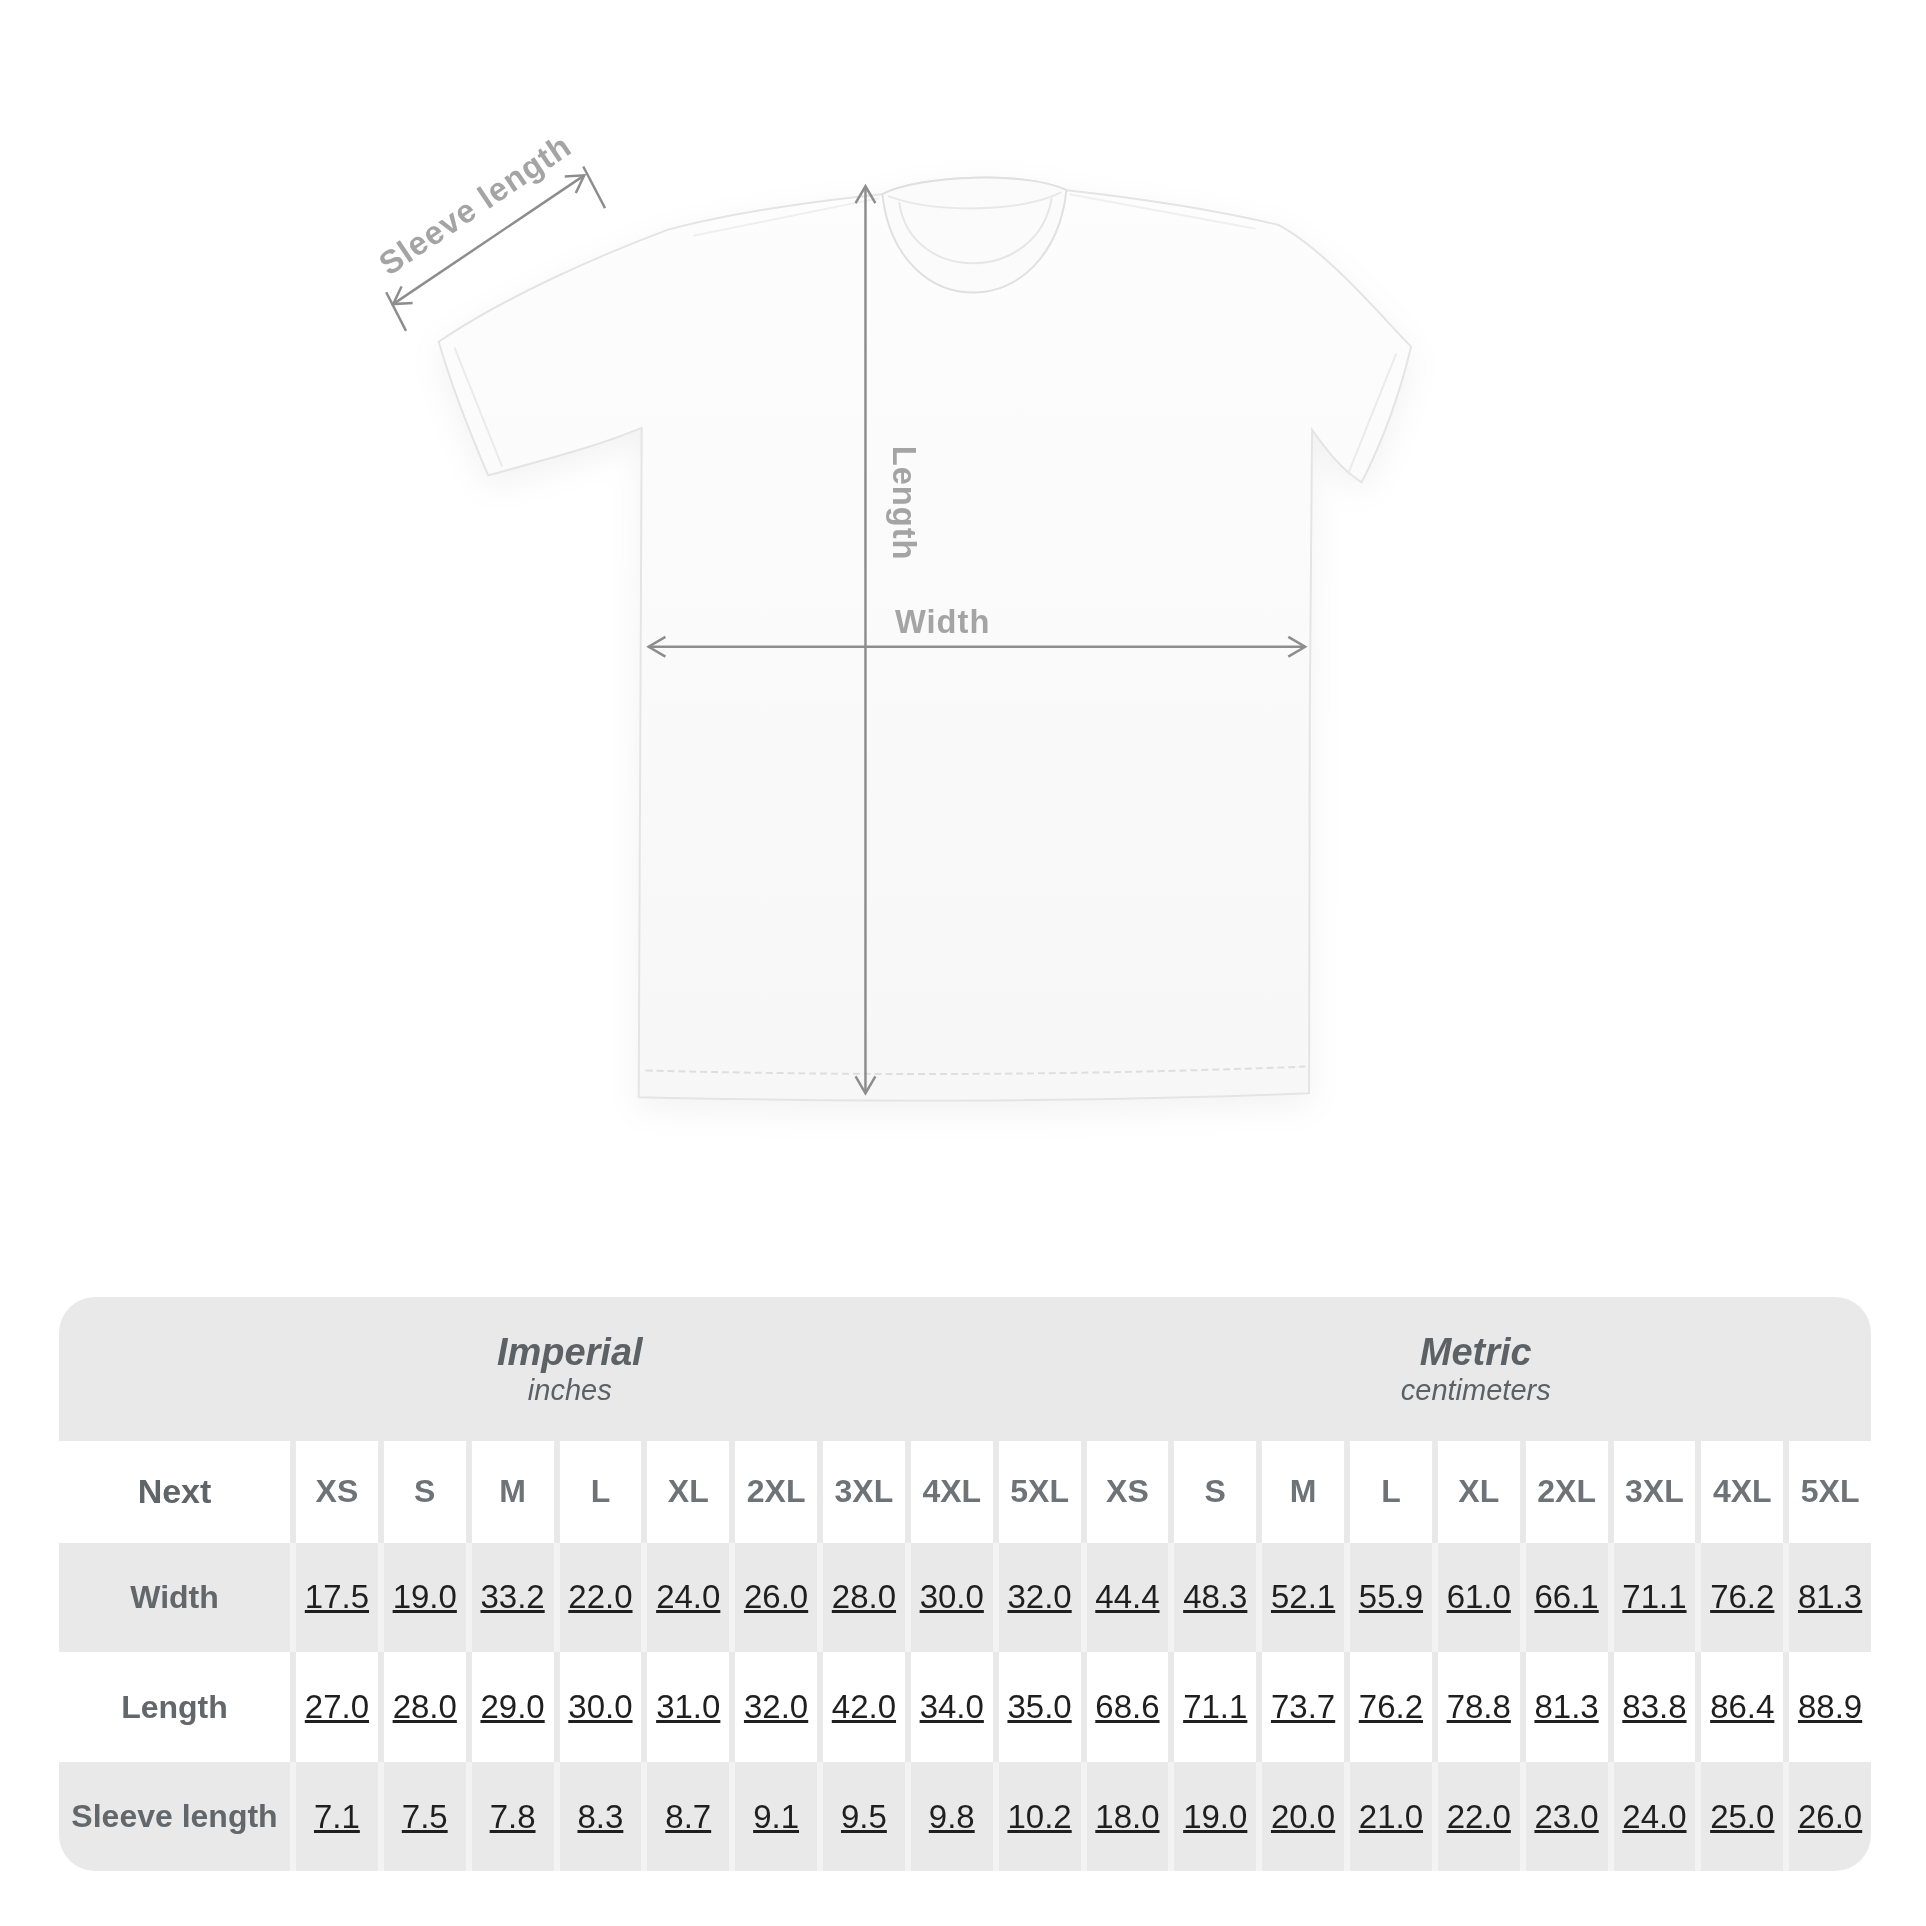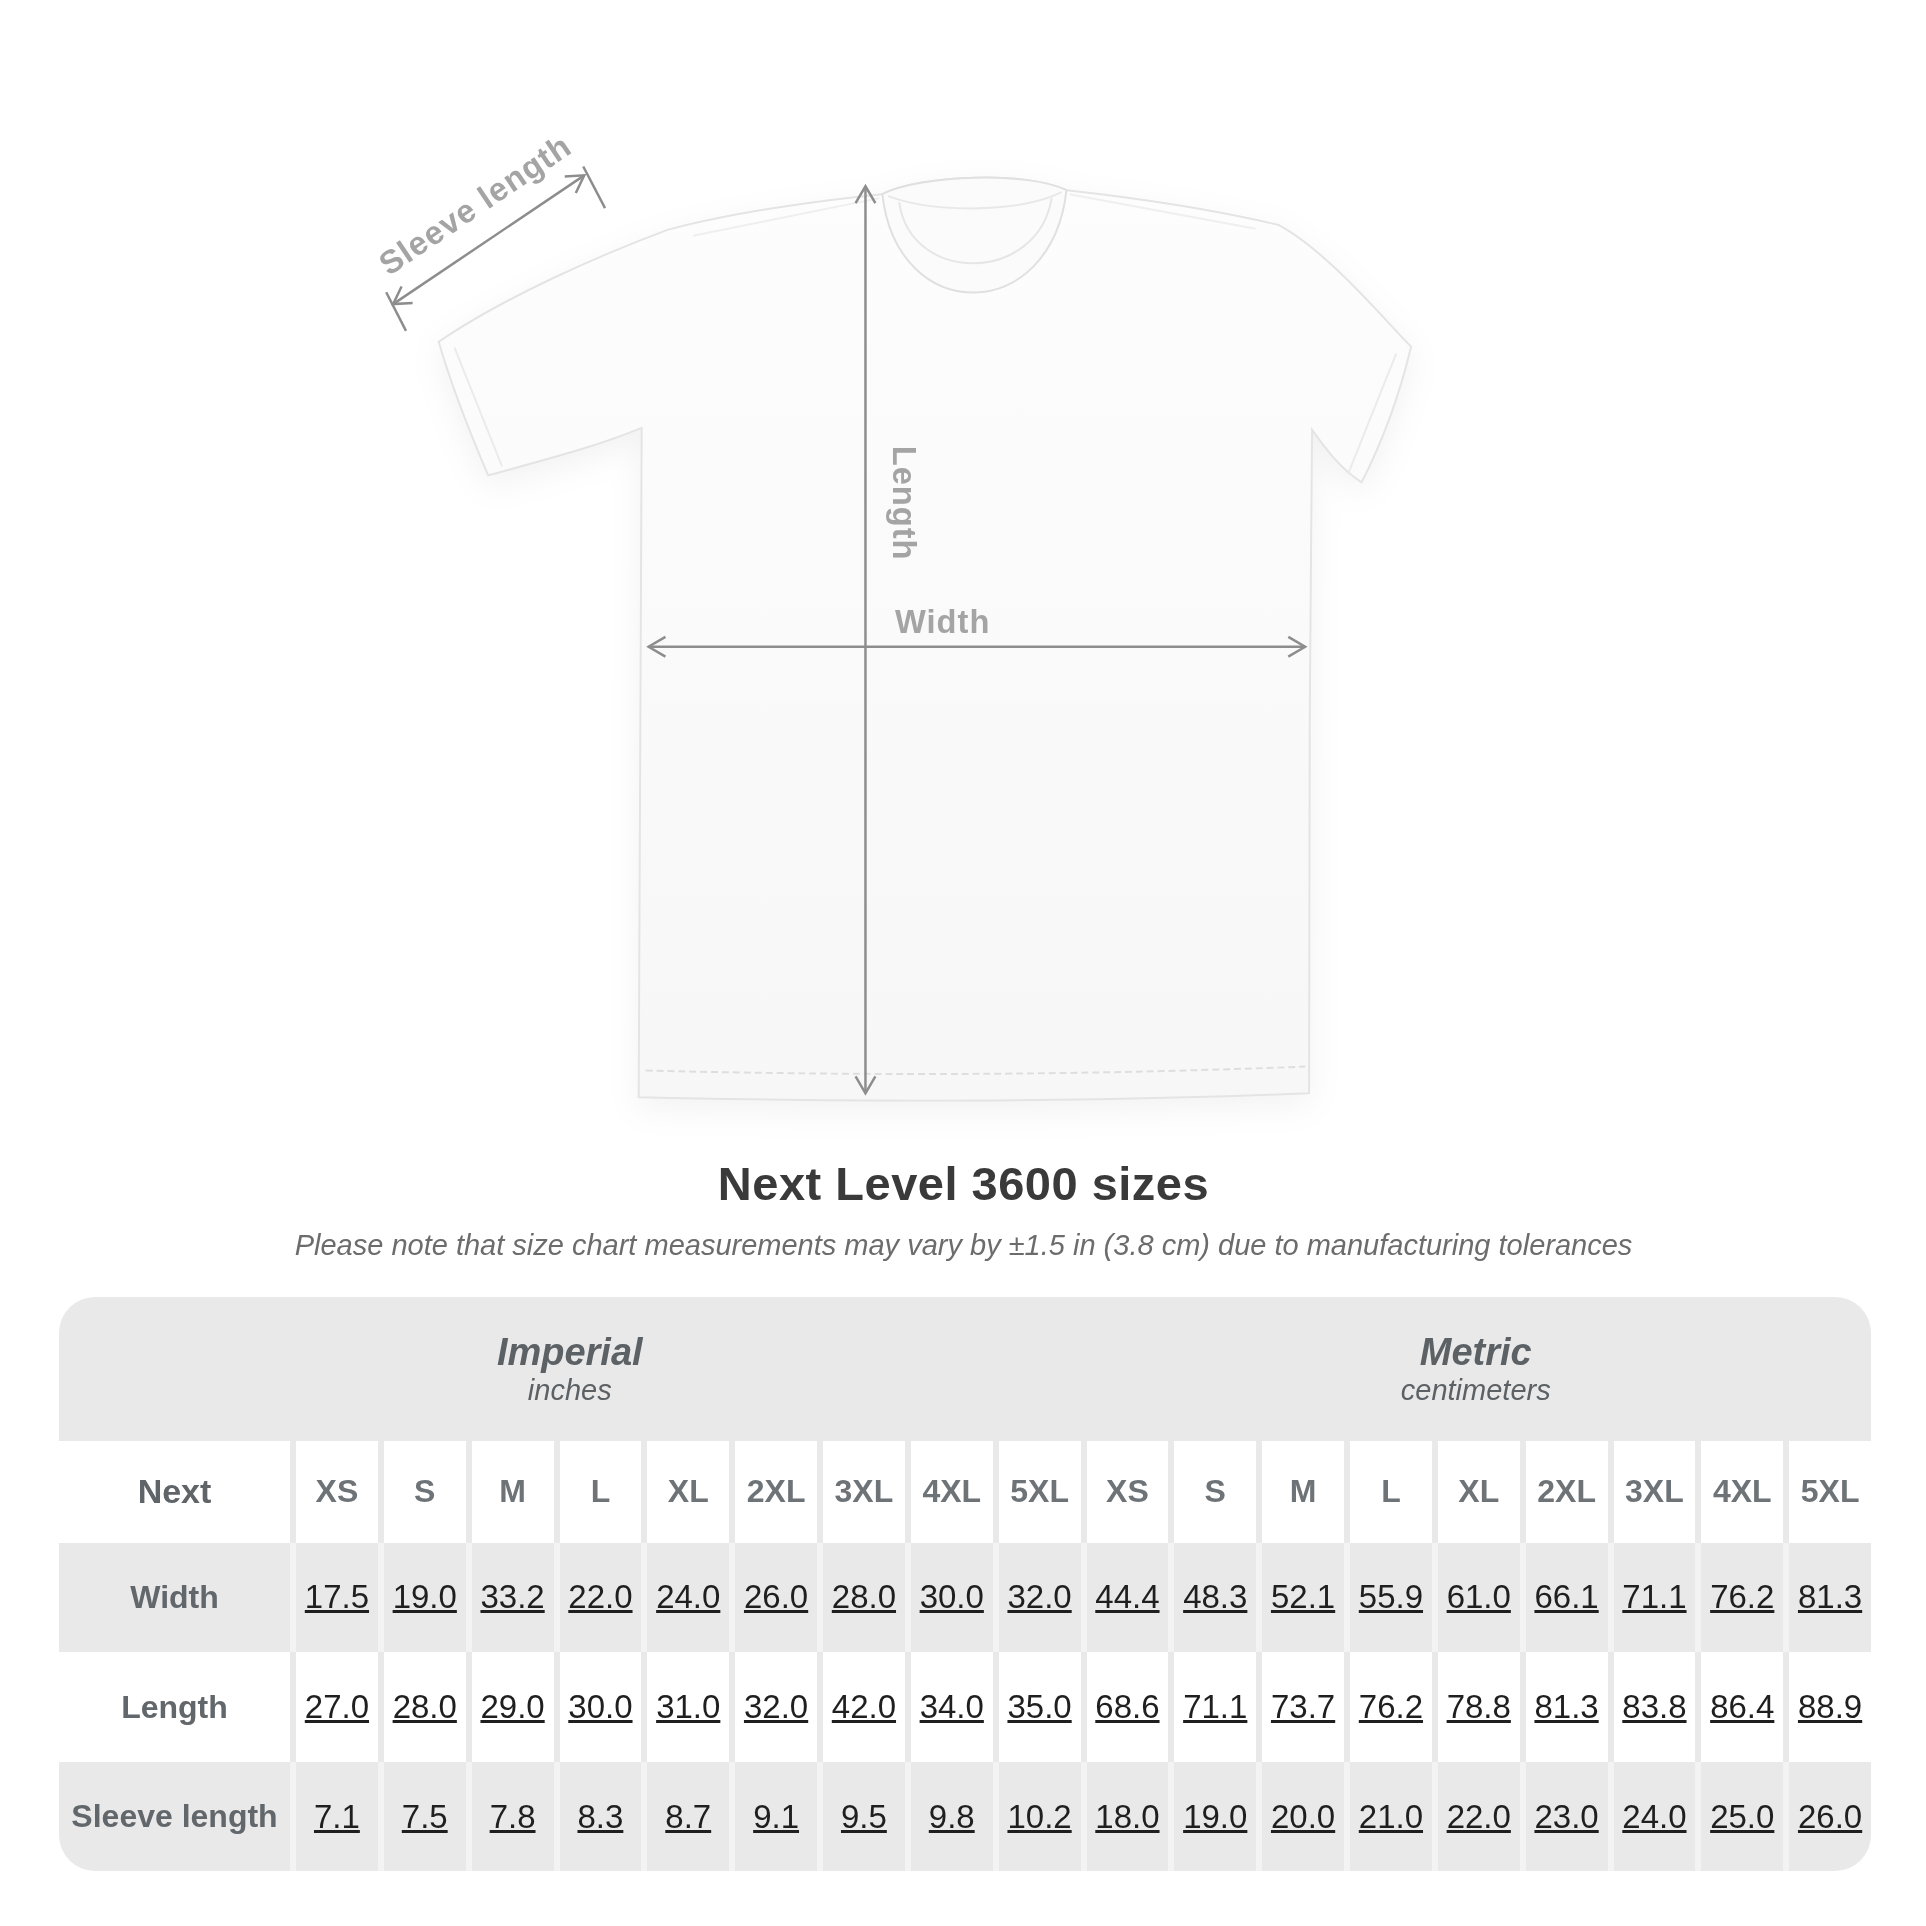--- a/index.html
+++ b/index.html
@@ -90,24 +90,20 @@
       <line x1="390" y1="295" x2="410" y2="334"></line>
     </g>
 
     <g font-family="Liberation Sans, sans-serif" font-weight="bold" font-size="33" fill="#a4a4a4" letter-spacing="1">
       <text transform="translate(486 216) rotate(-34)" text-anchor="middle">Sleeve length</text>
       <text transform="translate(902 508) rotate(90)" text-anchor="middle">Length</text>
       <text x="952" y="639" text-anchor="middle">Width</text>
     </g>
   </svg>
 
-  <div class="heading">
-    <div class="title">Next Level 3600 sizes</div>
-    <div class="subtitle">Please note that size chart measurements may vary by ±1.5 in (3.8 cm) due to manufacturing tolerances</div>
-  </div>
 
   <div class="size-table">
 
     <div class="t-row unit-row">
       <div class="unit-cell imperial">
         <div class="unit-name">Imperial</div>
         <div class="unit-sub">inches</div>
       </div>
       <div class="unit-cell metric">
         <div class="unit-name">Metric</div>

